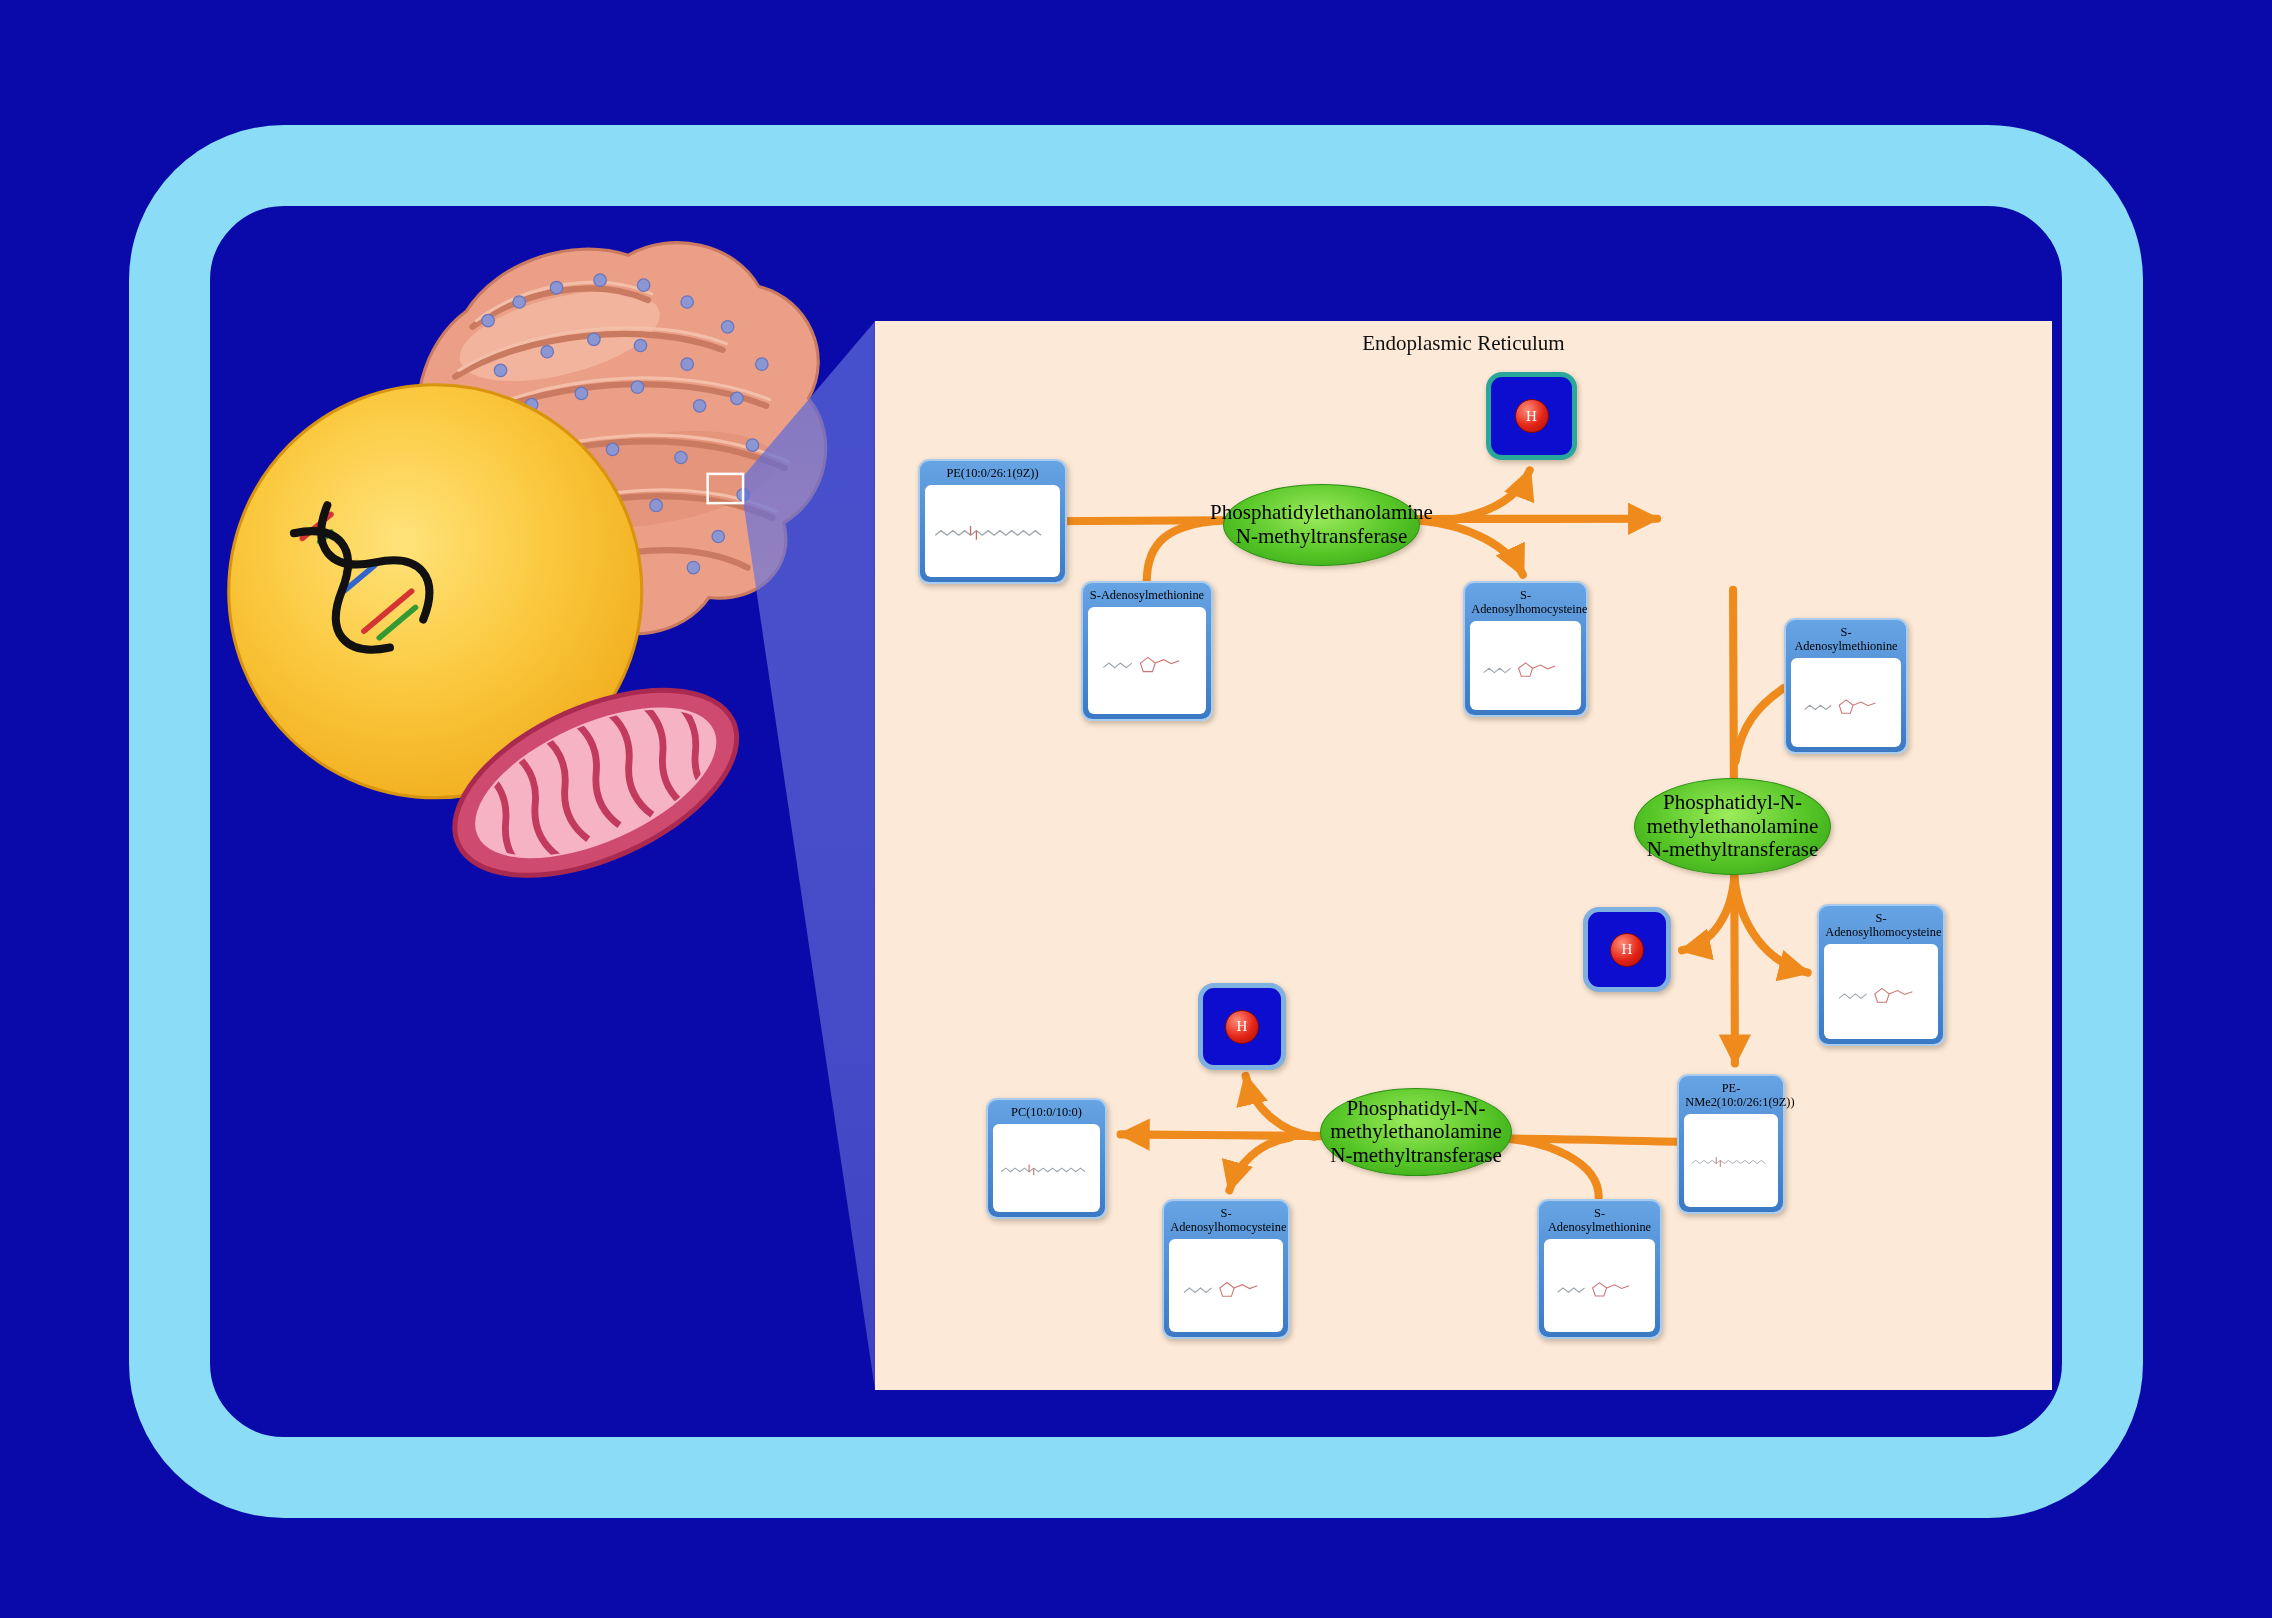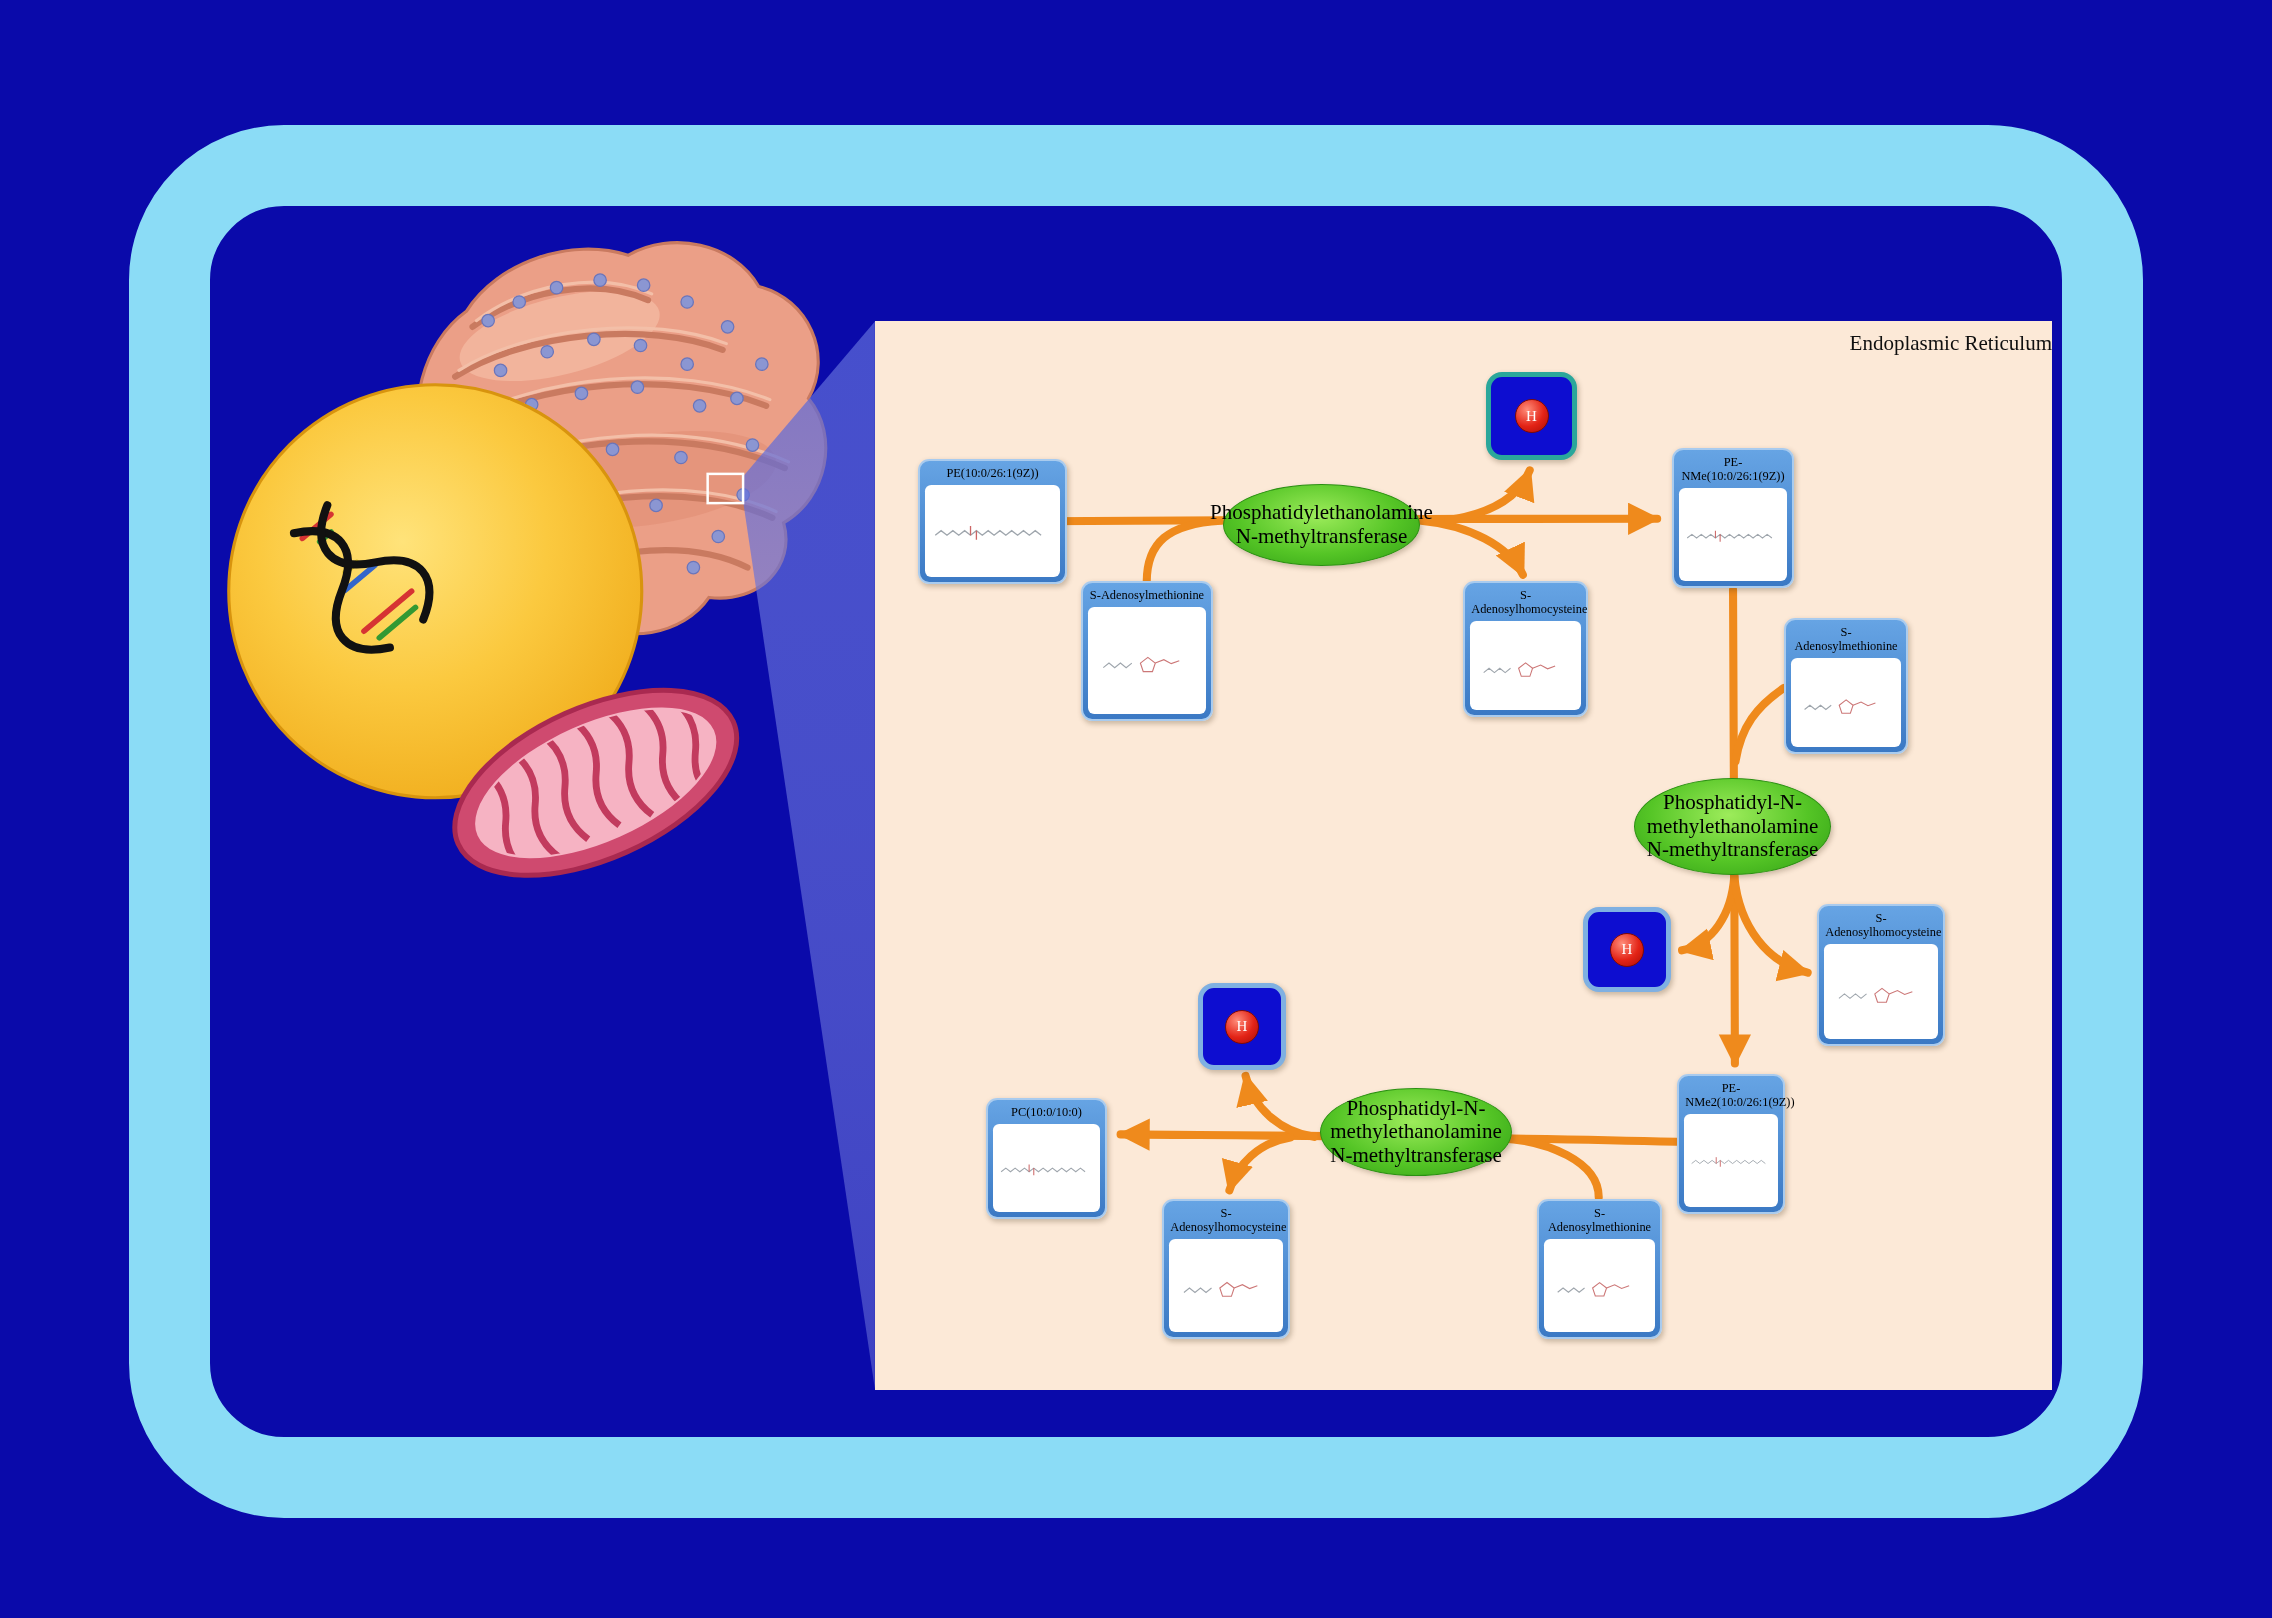--- a/index.html
+++ b/index.html
@@ -1,21 +1,21 @@
 <!DOCTYPE html>
 <html style="font-size:10px"><head>
 <meta charset="utf-8">
 <style>
   html,body{margin:0;padding:0;background:#0a0aaa;}
   #canvas{position:relative;width:2273px;height:1618px;background:#0a0aaa;overflow:hidden;font-family:"Liberation Serif",serif;}
   .frame{position:absolute;left:129px;top:125px;width:2014px;height:1393px;box-sizing:border-box;border:81px solid #8bdcf6;border-radius:155px;}
   .cell-svg{position:absolute;left:174px;top:218px;width:734px;height:734px;}
   .beam-svg{position:absolute;left:684px;top:311px;width:199px;height:1088px;}
   .panel{position:absolute;left:875px;top:321px;width:1177px;height:1069px;background:#fce9d7;}
-  .panel-title{position:absolute;left:0;top:10px;width:100%;text-align:right;font-size:21px;color:#101010;}
+  .panel-title{position:absolute;left:0;top:10px;width:100%;text-align:center;font-size:21px;color:#101010;}
   .arrows{position:absolute;left:0;top:0;width:1177px;height:1069px;}
   .enzyme{position:absolute;border-radius:50%;background:radial-gradient(ellipse at 48% 38%,#9dec5b 0%,#55c526 55%,#2e9c14 100%);border:1.2px solid #2a8f12;display:flex;align-items:center;justify-content:center;text-align:center;color:#000;font-size:21px;line-height:1.12;padding:6.2px 16px;box-sizing:border-box;box-shadow:1.9px 2.5px 5px rgba(60,40,10,.25);}
   .metabolite{position:absolute;box-sizing:border-box;background:linear-gradient(180deg,#66a4e4,#3b79c4);border:2.5px solid #a9cbee;border-radius:11.2px;padding:5px;display:flex;flex-direction:column;box-shadow:1.9px 2.5px 5px rgba(60,40,10,.25);}
   .m-label{font-size:12.4px;line-height:1.12;text-align:center;color:#000;padding:1.2px 1.2px 4.4px;}
   .m-structure{background:#fff;border-radius:6.2px;flex:1;display:flex;align-items:center;justify-content:center;overflow:hidden;}
   .m-structure svg{width:92%;height:86%;}
   .ion{position:absolute;box-sizing:border-box;background:#0d0dd0;border-radius:16px;display:flex;align-items:center;justify-content:center;box-shadow:1.9px 2.5px 5px rgba(60,40,10,.25);}
   .ion.teal{border:5px solid #2aa79b;}
   .ion.blue{border:5px solid #7fb0e2;}
   .ion-sphere{width:32px;height:32px;border-radius:50%;background:radial-gradient(circle at 35% 30%,#ff8d7a 0%,#e32316 55%,#a90c06 100%);border:1.9px solid #7e0a06;display:flex;align-items:center;justify-content:center;color:#fff;font-size:15px;}
@@ -198,29 +198,20 @@
       <div class="m-label">S-Adenosylhomocysteine</div>
       <div class="m-structure">
         <svg viewBox="0 0 190 80">
             <path d="M18 52 l10 -8 10 8 10 -8 10 8 10 -8" fill="none" stroke="#9fa6ad" stroke-width="2"></path>
             <path d="M96 34 l13 10 -5 15 h-16 l-5 -15 z" fill="none" stroke="#cc7777" stroke-width="2"></path>
             <path d="M109 44 l15 -6 13 7 14 -5" fill="none" stroke="#cc7777" stroke-width="2"></path>
           </svg>
       </div>
     </div>
 
-    <div class="metabolite" style="left:797px;top:127px;width:122px;height:140px">
-      <div class="m-label">PE-NMe(10:0/26:1(9Z))</div>
-      <div class="m-structure">
-        <svg viewBox="0 0 190 80">
-            <path d="M8 46 l9 -7 9 7 9 -7 9 7 9 -7 9 7 9 -7 9 7 9 -7 9 7 9 -7 9 7 9 -7 9 7 9 -7 9 7 9 -7 9 7" fill="none" stroke="#9fa6ad" stroke-width="2"></path>
-            <path d="M62 46 v-14 M71 39 v14" fill="none" stroke="#cc6666" stroke-width="2"></path>
-          </svg>
-      </div>
-    </div>
 
     <div class="metabolite" style="left:909px;top:297px;width:124px;height:136px">
       <div class="m-label">S-Adenosylmethionine</div>
       <div class="m-structure">
         <svg viewBox="0 0 190 80">
             <path d="M18 52 l10 -8 10 8 10 -8 10 8 10 -8" fill="none" stroke="#9fa6ad" stroke-width="2"></path>
             <path d="M96 34 l13 10 -5 15 h-16 l-5 -15 z" fill="none" stroke="#cc7777" stroke-width="2"></path>
             <path d="M109 44 l15 -6 13 7 14 -5" fill="none" stroke="#cc7777" stroke-width="2"></path>
           </svg>
       </div>

